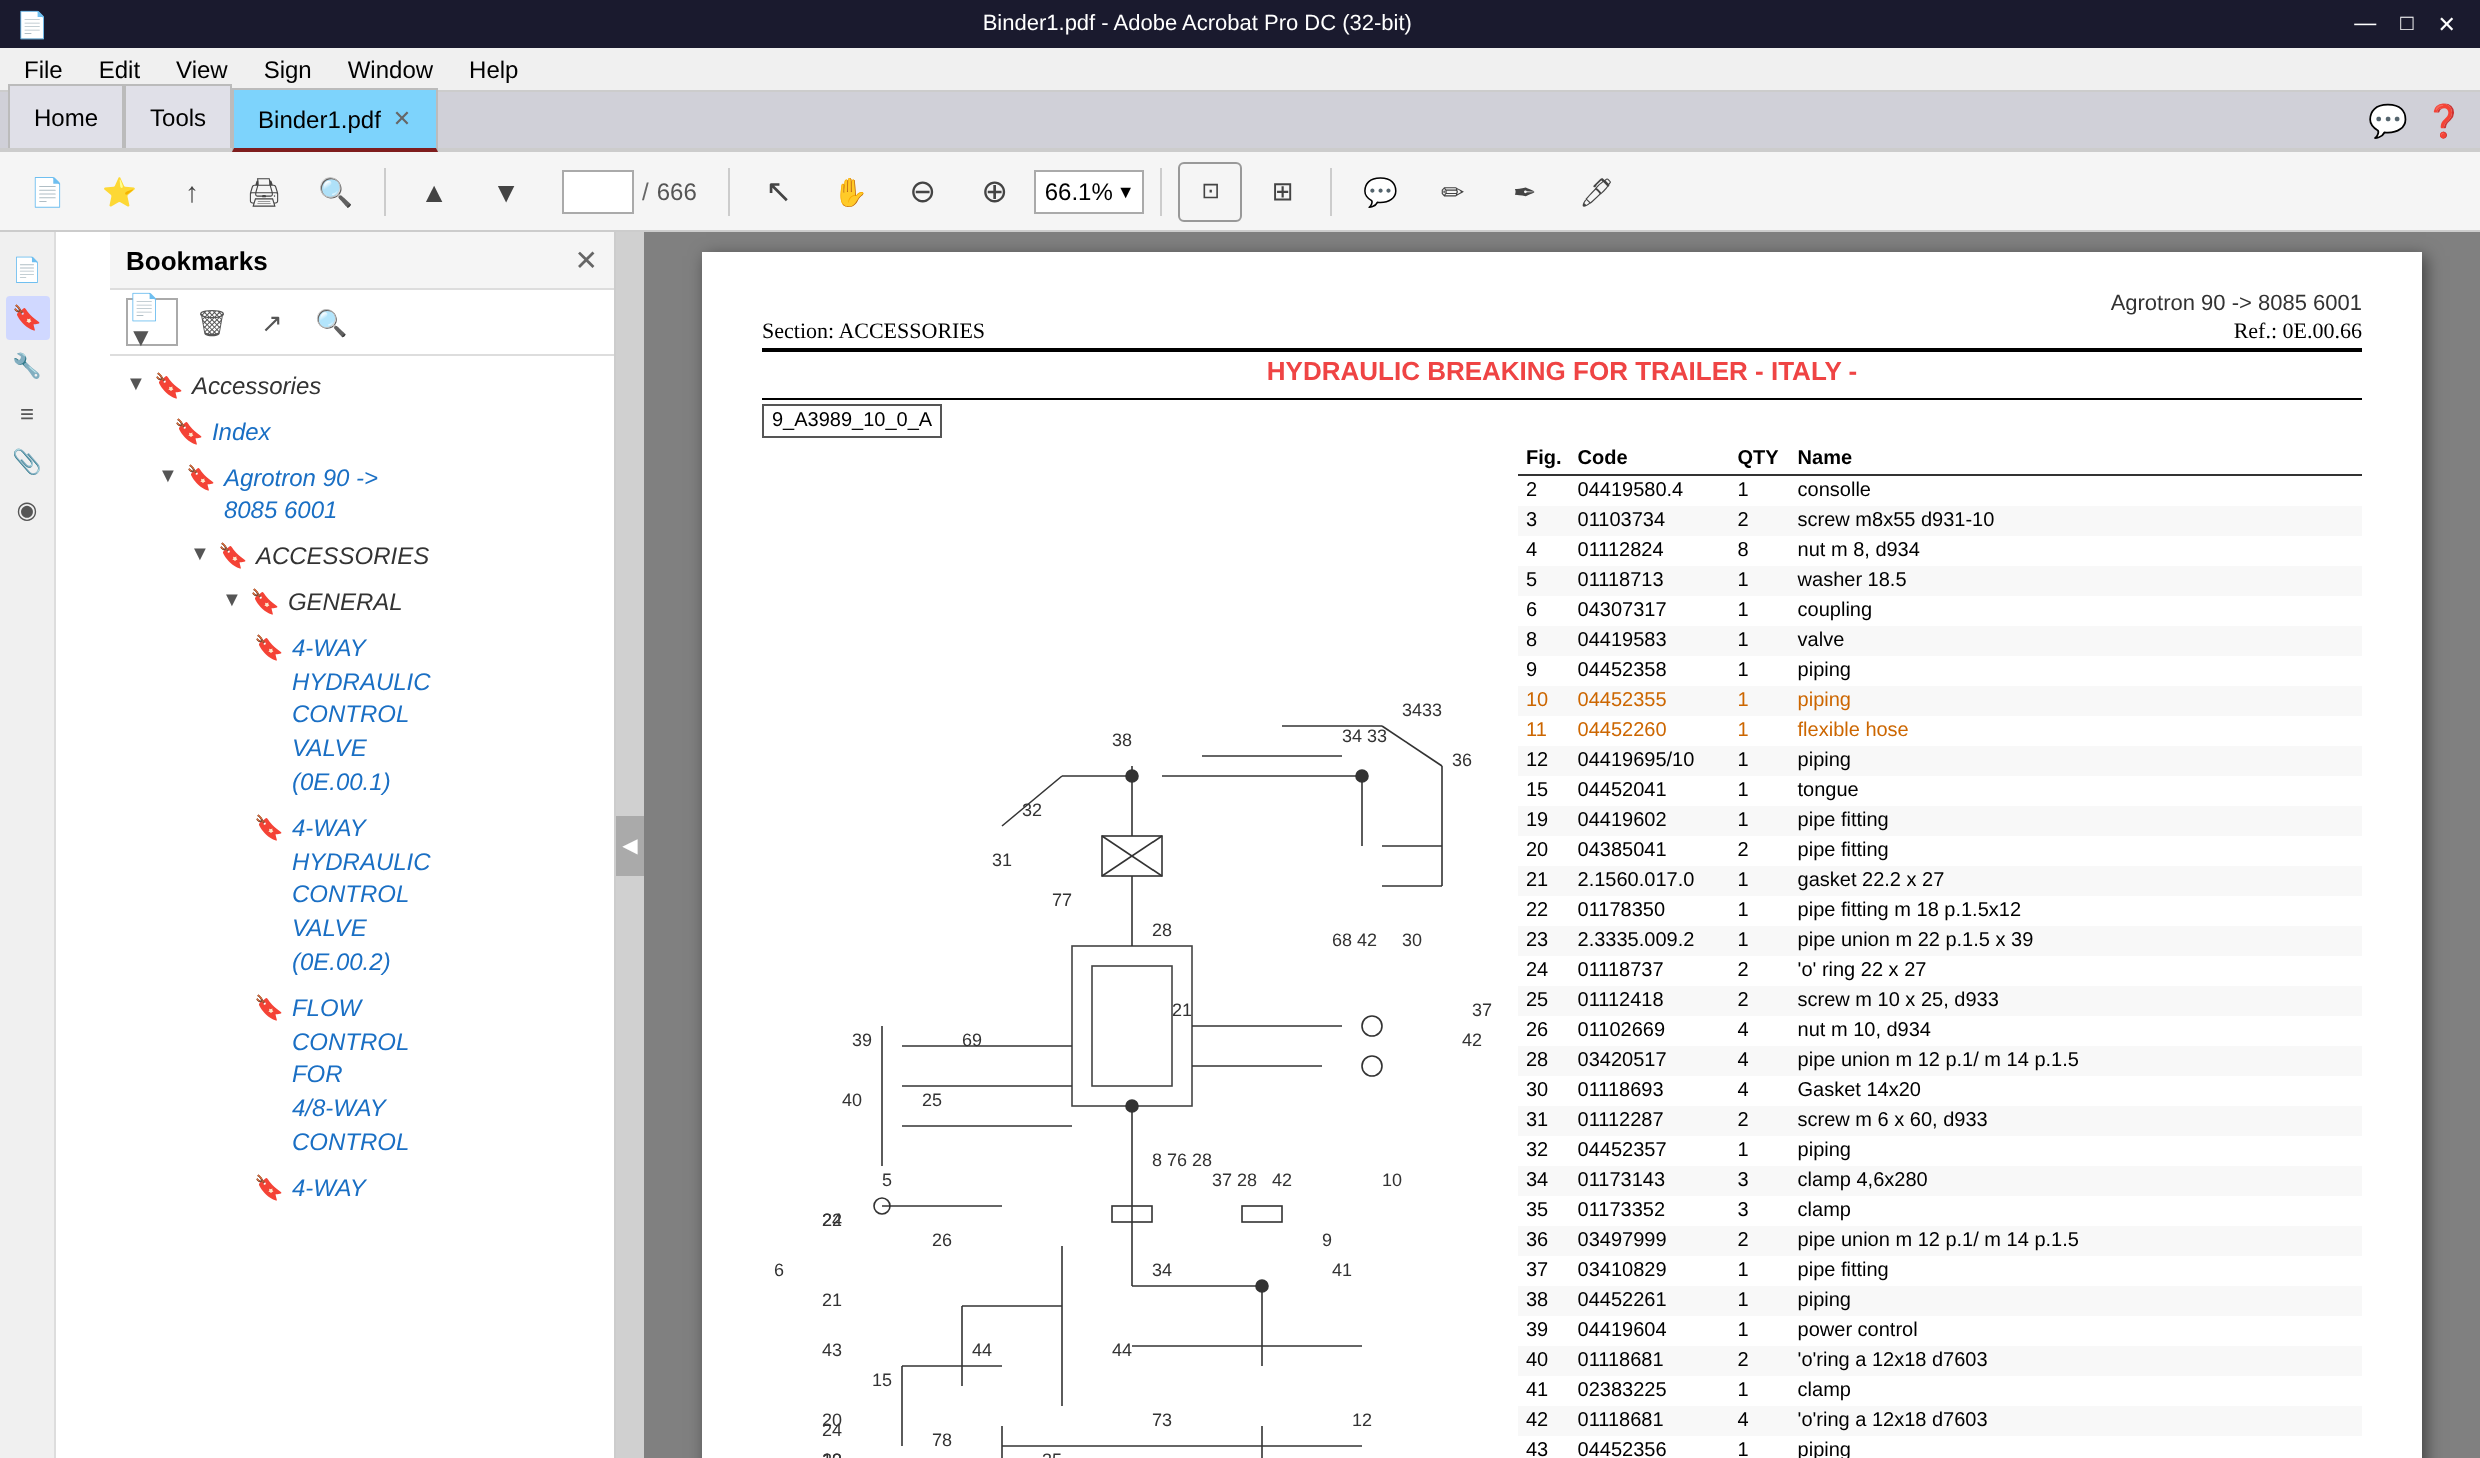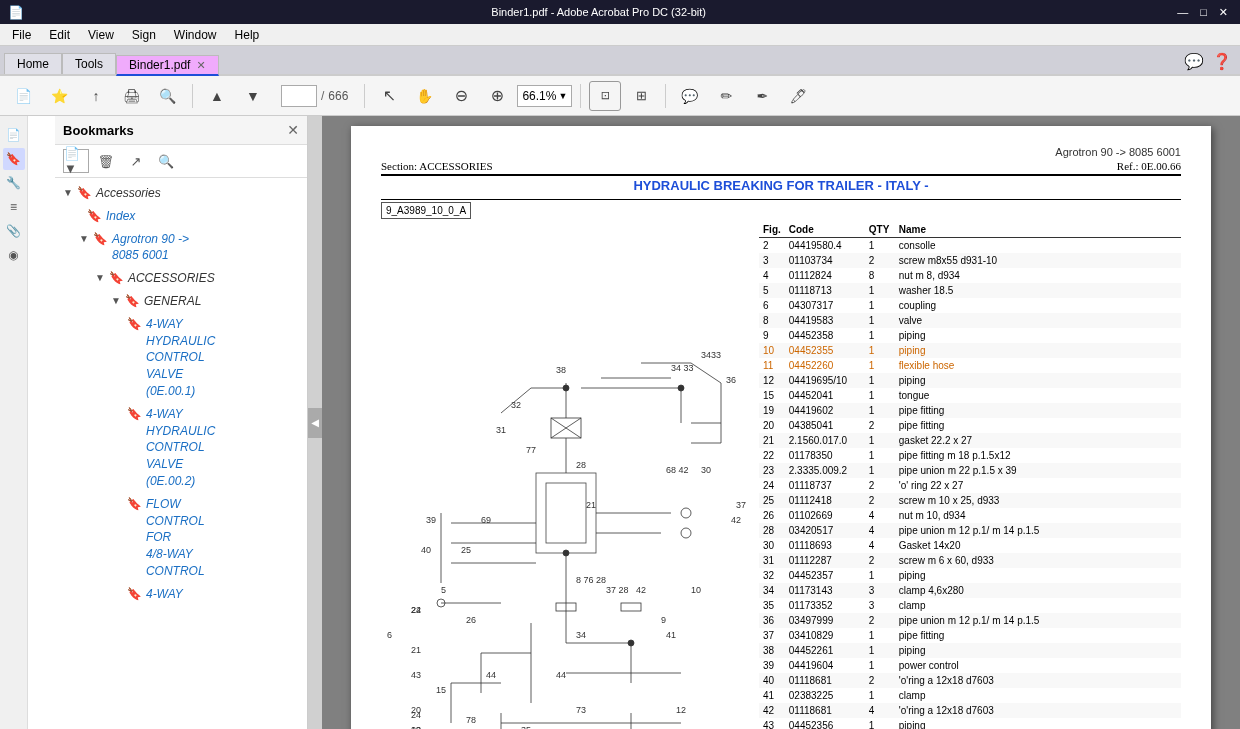--- a/index.html
+++ b/index.html
@@ -38,31 +38,31 @@
     
     #tabbar {
       background: #d0d0d8;
       height: 30px;
       display: flex;
       align-items: flex-end;
       padding: 0 0 0 4px;
       border-bottom: 2px solid #ccc;
     }
     .tab {
-      height: 21px;
+      height: 32px;
       padding: 0 12px;
       display: flex;
       align-items: center;
       font-size: 12px;
       cursor: pointer;
       border: 1px solid #bbb;
       border-bottom: none;
       gap: 6px;
     }
-    .tab.active { background: #f0abfc; border-bottom: 2px solid #1d4ed8; margin-bottom: -2px; }
+    .tab.active { background: #7dd3fc; border-bottom: 2px solid #7f1d1d; margin-bottom: -2px; }
     .tab.inactive { background: #e0e0e8; }
     .tab-close { font-size: 11px; color: #666; cursor: pointer; }
 
     
     #toolbar {
       background: #f5f5f5;
       height: 40px;
       display: flex;
       align-items: center;
       padding: 0 8px;
@@ -238,21 +238,21 @@
       justify-content: space-between;
       font-size: 11px;
       margin-bottom: 2px;
       font-family: Liberation Serif, serif;
     }
     .section-title {
       font-size: 13px;
       font-weight: bold;
       text-align: center;
       margin-bottom: 6px;
-      color: #1d4ed8;
+      color: #ef4444;
     }
     .divider { border-top: 2px solid black; margin-bottom: 2px; }
     .divider2 { border-top: 1px solid black; margin-bottom: 2px; }
 
     
     .parts-table {
       width: 100%;
       border-collapse: collapse;
       font-size: 10px;
       margin-top: 20px;

